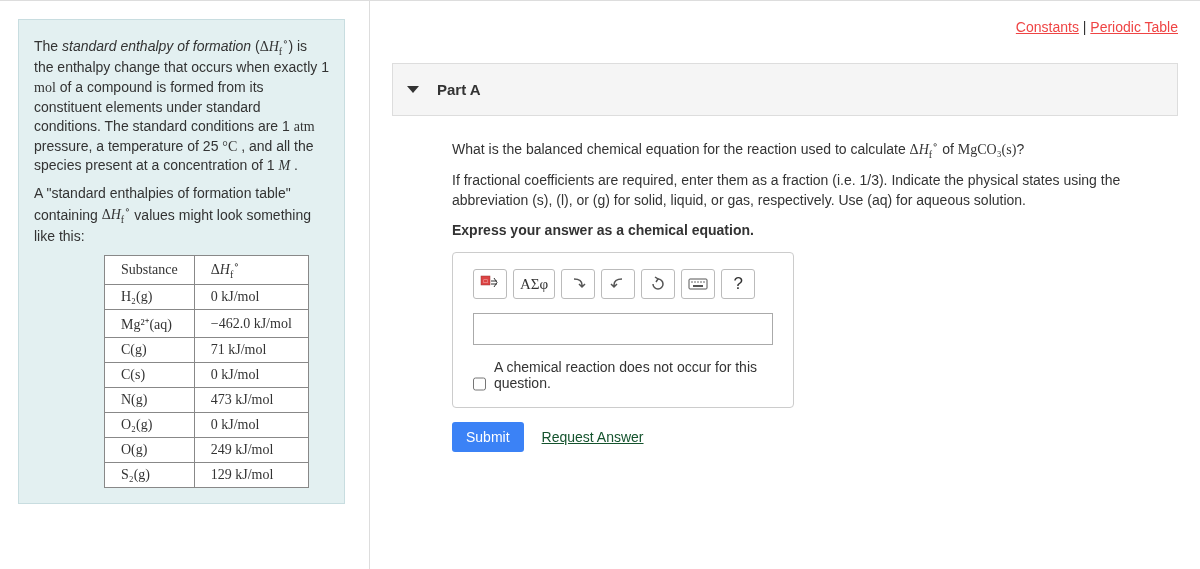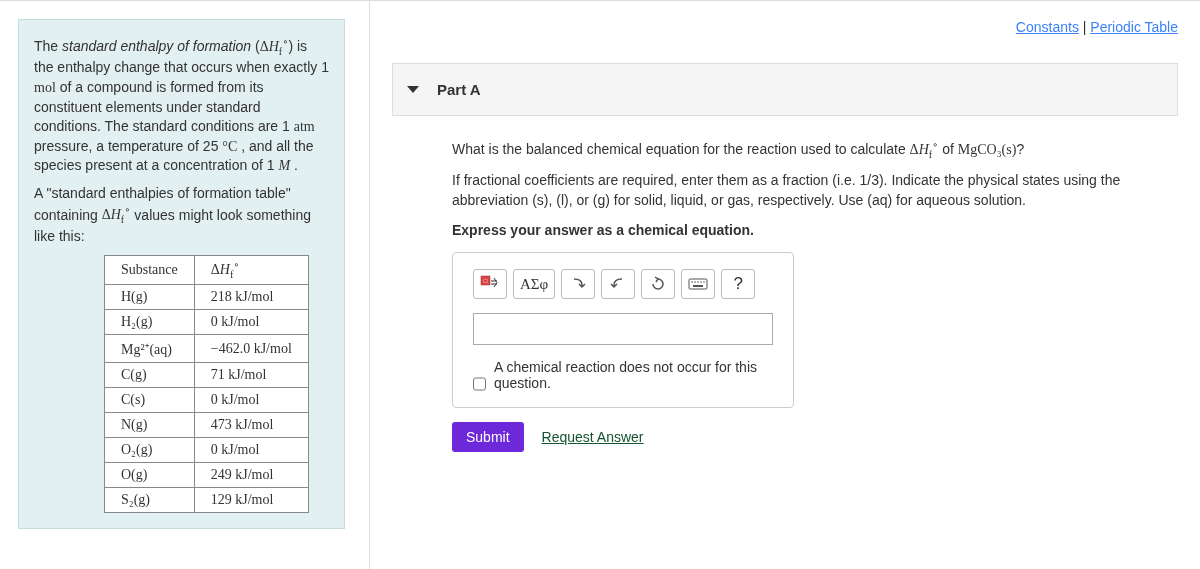--- a/index.html
+++ b/index.html
@@ -53,21 +53,21 @@
     .right-panel {
       flex: 1;
       padding: 18px 22px;
       position: relative;
     }
     .top-links {
       text-align: right;
       margin-bottom: 28px;
     }
     .top-links a {
-      color: #3b82f6;
+      color: #ef4444;
       text-decoration: underline;
       font-size: 14px;
     }
     .part-header {
       background: #f5f5f5;
       border: 1px solid #ddd;
       padding: 17px 14px;
       margin-bottom: 22px;
       display: flex;
       align-items: center;
@@ -139,21 +139,21 @@
       width: 14px;
       height: 14px;
     }
     .button-row {
       margin-top: 14px;
       display: flex;
       align-items: center;
       gap: 18px;
     }
     .submit-btn {
-      background: #6d28d9;
+      background: #3b82f6;
       color: #fff;
       border: none;
       padding: 7px 14px;
       border-radius: 3px;
       cursor: pointer;
       font-size: 14px;
     }
     .link-text {
       color: #14532d;
       text-decoration: underline;
@@ -190,24 +190,20 @@
       <p>
         <span>A "standard enthalpies of formation table" containing </span><span class="math">Δ<i>H</i><span style="font-size:10px;vertical-align:sub;">f</span><span style="font-size:10px;vertical-align:super;">∘</span></span><span> values might look something like this:</span>
       </p>
       <table class="formation-table">
         <tbody>
             <tr>
           <th>Substance</th>
           <th><span class="math">Δ<i>H</i><span style="font-size:10px;vertical-align:sub;">f</span><span style="font-size:10px;vertical-align:super;">∘</span></span></th>
         </tr>
         <tr>
-              <td>H(g)</td>
-              <td>218 kJ/mol</td>
-            </tr>
-        <tr>
               <td>H₂(g)</td>
               <td>0 kJ/mol</td>
             </tr>
         <tr>
               <td>Mg²⁺(aq)</td>
               <td>−462.0 kJ/mol</td>
             </tr>
         <tr>
               <td>C(g)</td>
               <td>71 kJ/mol</td>

